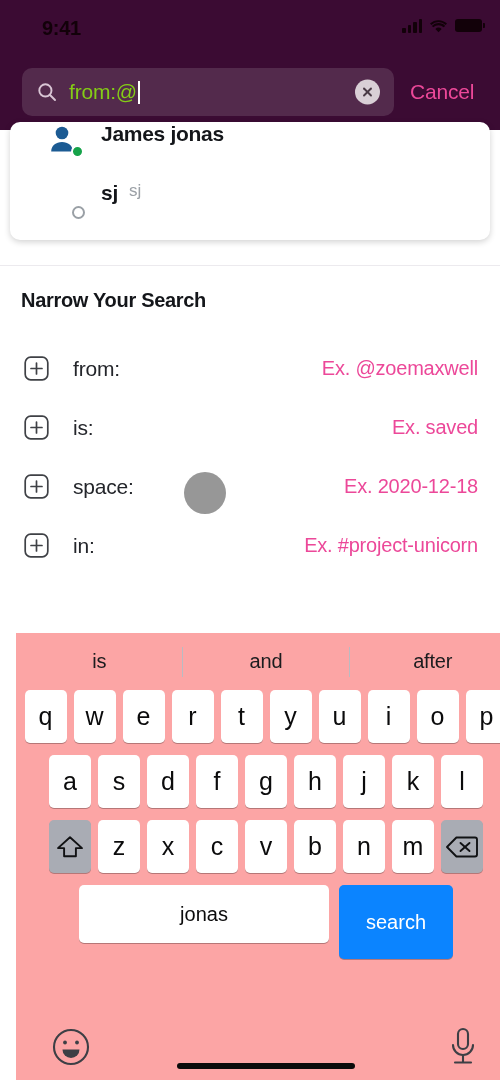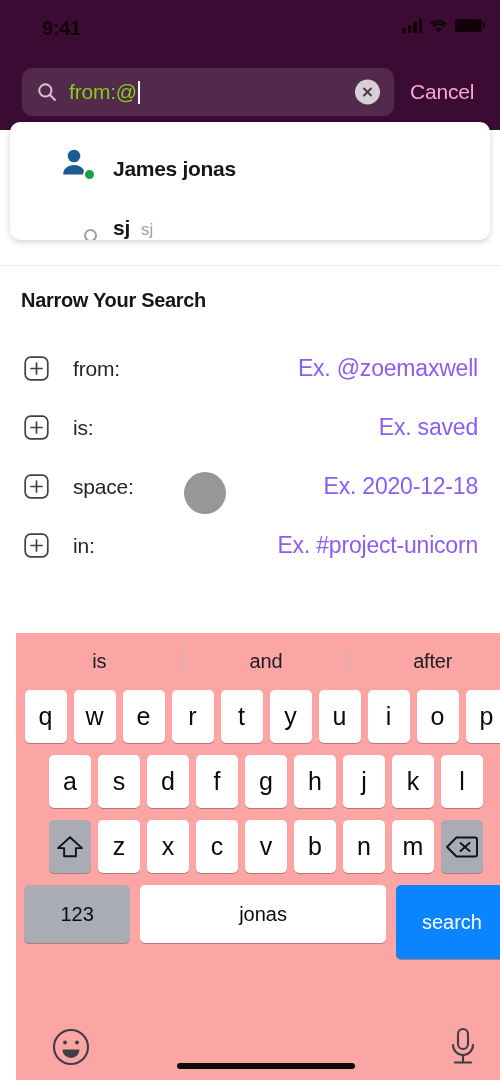--- a/index.html
+++ b/index.html
@@ -63,31 +63,31 @@
     display:inline-block; width:2px; height:23px; background:#ffffff;
     vertical-align:-4px; margin-left:1px;
   }
   .clear-btn {
     position:absolute; right:14px; top:50%; transform:translateY(-50%);
     width:25px; height:25px; border-radius:50%;
     background:#d9cfd6; display:flex; align-items:center; justify-content:center;
   }
   .clear-btn svg { display:block; }
   .cancel-btn {
-    margin-left:16px; font-size:21px; color:#f9a8d4; letter-spacing:-0.2px;
+    margin-left:16px; font-size:21px; color:#ec4899; letter-spacing:-0.2px;
   }
 
   
   .dropdown {
     position:absolute; left:10px; top:122px; width:480px; height:118px;
     background:#ffffff; border-radius:10px;
     box-shadow:0 2px 6px rgba(0,0,0,.18);
     overflow:hidden;
   }
-  .sugg-row { display:flex; align-items:flex-end; height:59px; padding-left:36px;margin-left:12px; }
+  .sugg-row { display:flex; align-items:flex-start; height:59px; padding-left:36px; }
   .sugg-av { position:relative; width:36px; height:36px; flex:0 0 auto; }
   .sugg-av svg { display:block; }
   .dot-online {
     position:absolute; right:-2px; bottom:0px;
     width:13px; height:13px; border-radius:50%; background:#16a34a;
     border:2px solid #ffffff;
   }
   .av-photo {
     width:33px; height:33px; border-radius:7px;
     background:
@@ -118,21 +118,21 @@
   .filters { position:absolute; left:0; top:339px; width:500px; }
   .filter-row {
     height:59px; display:flex; align-items:center; padding:0 22px 0 24px;
   }
   .plus-ico { width:25px; height:25px; flex:0 0 auto; }
   .plus-ico svg { display:block; }
   .filter-key {
     margin-left:24px; font-size:21px; color:#24262b; letter-spacing:-0.2px;
   }
   .filter-ex {
-    margin-left:auto; font-size:23px; color:#8b5cf6; letter-spacing:-0.2px;
+    margin-left:auto; font-size:20px; color:#ec4899; letter-spacing:-0.2px;
   }
 
   
   .touch-dot {
     position:absolute; left:184px; top:472px;
     width:42px; height:42px; border-radius:50%;
     background:#979797;
   }
 
   
@@ -372,21 +372,20 @@
     <span class="key fn del">
       <svg width="34" height="26" viewBox="0 0 34 26">
         <path d="M11.4 3.5H30a2 2 0 0 1 2 2v15a2 2 0 0 1-2 2H11.4L2 13Z" fill="none" stroke="#111214" stroke-width="1.9" stroke-linejoin="round"></path>
         <line x1="15.5" y1="9" x2="24.5" y2="17" stroke="#111214" stroke-width="1.9" stroke-linecap="round"></line>
         <line x1="24.5" y1="9" x2="15.5" y2="17" stroke="#111214" stroke-width="1.9" stroke-linecap="round"></line>
       </svg>
     </span>
   </div>
 
   <div class="krow r4">
-    <span class="key fn num">123</span>
     <span class="key space">jonas</span>
     <span class="key go">search</span>
   </div>
 
   <div class="botbar">
     <span class="emoji-ico">
       <svg width="42" height="42" viewBox="0 0 42 42">
         <circle cx="21" cy="21" r="17" fill="none" stroke="#3d3f45" stroke-width="2.1"></circle>
         <circle cx="15" cy="16.5" r="1.9" fill="#3d3f45"></circle>
         <circle cx="27" cy="16.5" r="1.9" fill="#3d3f45"></circle>

